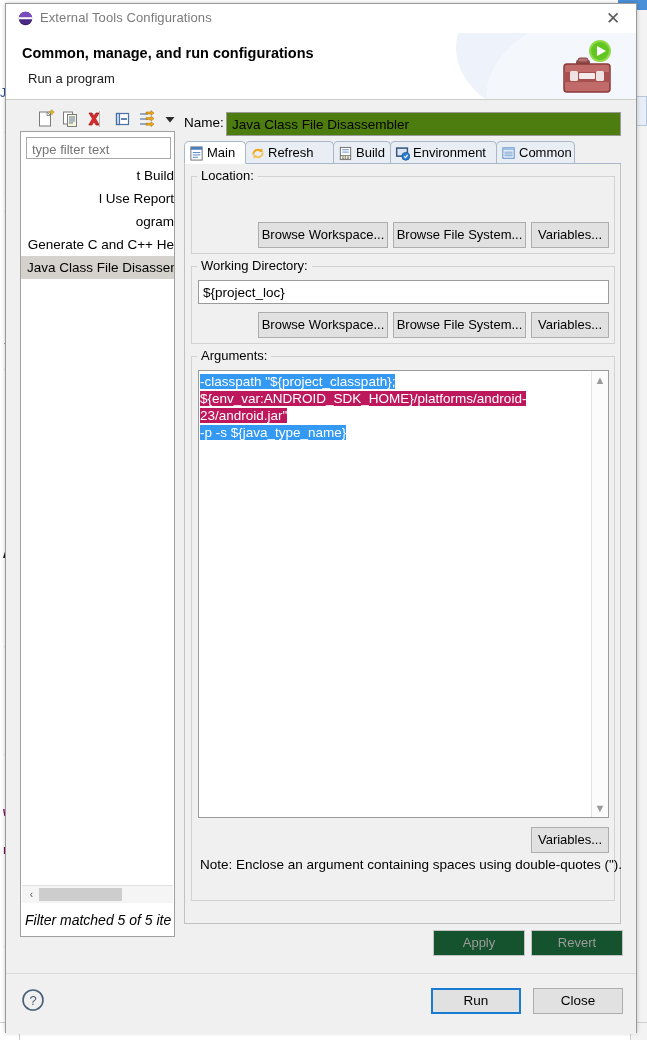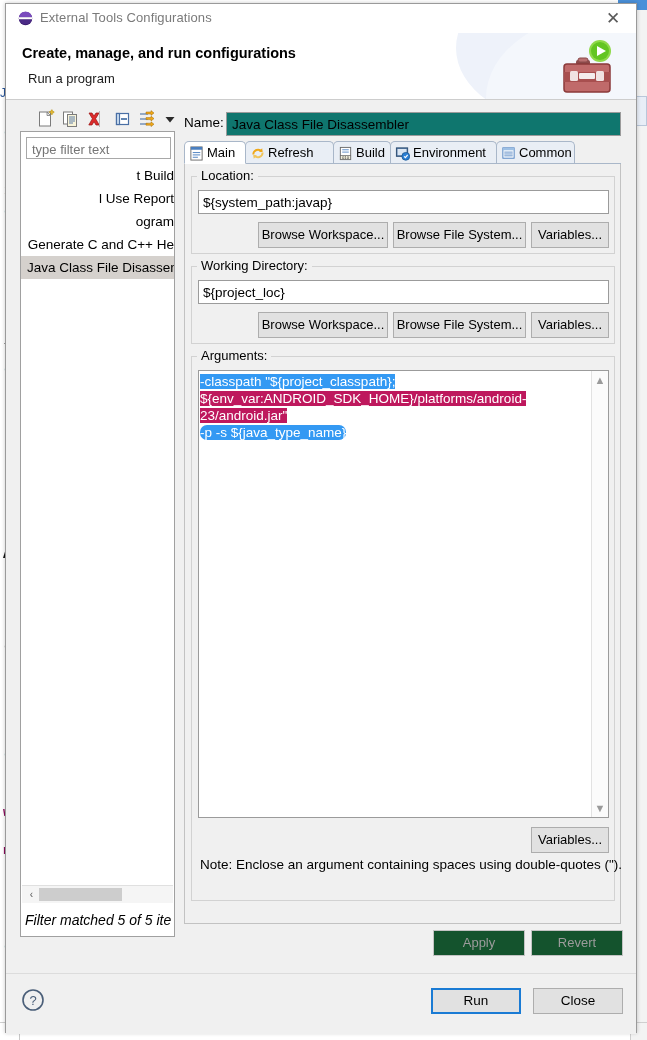--- a/index.html
+++ b/index.html
@@ -270,21 +270,21 @@
   #name-label {
     position: absolute;
     left: 0; top: 3px;
     font-size: 13.5px;
     color: #000;
   }
   #name-input {
     position: absolute;
     left: 42px; top: 0;
     width: 395px; height: 24px;
-    background: #0f766e;
+    background: #4d7c0f;
     border: 1px solid #9b9b9b;
     box-sizing: border-box;
     font-size: 13.5px;
     color: #000;
     padding-left: 5px;
     outline: none;
     font-family: "Liberation Sans", sans-serif;
   }
 
   
@@ -515,21 +515,21 @@
       <rect x="0.8" y="6.6" width="14.4" height="2.3" fill="#ffffff"></rect>
       <path d="M1.2 9.4 A7.2 7.2 0 0 0 14.8 9.4 Z" fill="#4b2a86"></path>
     </svg>
     <div id="title-text">External Tools Configurations</div>
     <div id="title-close">✕</div>
   </div>
 
   <div id="banner">
     <div id="banner-swoosh1"></div>
     <div id="banner-swoosh2"></div>
-    <div id="banner-title">Create, manage, and run configurations</div>
+    <div id="banner-title">Common, manage, and run configurations</div>
     <div id="banner-sub">Run a program</div>
     <svg id="banner-art" viewBox="0 0 62 58">
       <circle cx="44" cy="13" r="11" fill="#8fd94a"></circle>
       <circle cx="44" cy="13" r="9" fill="#63c522"></circle>
       <path d="M41 8 L50 13 L41 18 Z" fill="#ffffff"></path>
       <rect x="20" y="22" width="14" height="5" rx="2" fill="#8b4a4a"></rect>
       <rect x="22" y="20" width="10" height="4" rx="2" fill="#b97070" stroke="#8b4a4a" stroke-width="1"></rect>
       <rect x="8" y="26" width="46" height="28" rx="3" fill="#c06a6a" stroke="#8b3a3a" stroke-width="1.5"></rect>
       <rect x="8" y="34" width="46" height="10" fill="#a84f4f"></rect>
       <rect x="14" y="33" width="8" height="10" rx="1.5" fill="#f0e2e2"></rect>
@@ -649,42 +649,41 @@
                 <line x1="3" y1="10.5" x2="12" y2="10.5"></line>
               </g>
             </svg><span>Common</span></div>
         </div>
       <div id="tab-underline"></div>
 
       <div id="tab-content">
 
         <div class="group" style="left:6px; top:12px; width:424px; height:78px;">
           <div class="group-label">Location:</div>
-          <input class="path-input" style="left: 6px; top: 13px; width: 411px; height: 24px;" type="text" value="${system_path:javap}">
           <div class="btn" style="left:66px; top:45px; width:130px;">Browse Workspace...</div>
           <div class="btn" style="left:201px; top:45px; width:133px;">Browse File System...</div>
           <div class="btn" style="left:339px; top:45px; width:78px;">Variables...</div>
         </div>
 
         <div class="group" style="left:6px; top:102px; width:424px; height:78px;">
           <div class="group-label">Working Directory:</div>
           <input class="path-input" style="left: 6px; top: 13px; width: 411px; height: 24px;" type="text" value="${project_loc}">
           <div class="btn" style="left:66px; top:45px; width:130px;">Browse Workspace...</div>
           <div class="btn" style="left:201px; top:45px; width:133px;">Browse File System...</div>
           <div class="btn" style="left:339px; top:45px; width:78px;">Variables...</div>
         </div>
 
         <div class="group" id="args-group" style="left:6px; top:192px;">
           <div class="group-label">Arguments:</div>
 
           <div id="args-area">
             <div id="args-text">
                 <div><span class="hl" style="background: rgb(51, 153, 243); color: rgb(255, 255, 255);">-classpath "${project_classpath};</span></div>
                 <div><span class="hl" style="background: #be185d; color: rgb(255, 255, 255);">${env_var:ANDROID_SDK_HOME}/platforms/android-23/android.jar"</span></div>
-                <div><span class="hl" style="background: rgb(51, 153, 243); color: rgb(255, 255, 255); border-radius: 7px;">-p -s ${java_type_name}</span></div>
+                <div><span class="hl" style="background: rgb(51, 153, 243); color: rgb(255, 255, 255);">-p -s ${java_type_name}</span></div>
               </div>
             <div id="args-vscroll">
               <div class="vs-arrow" style="top:1px">▲</div>
               <div class="vs-arrow" style="bottom:1px">▼</div>
             </div>
           </div>
 
           <div class="btn" style="left:339px; top:470px; width:78px;">Variables...</div>
 
           <div id="args-note">Note: Enclose an argument containing spaces using double-quotes (").</div>

